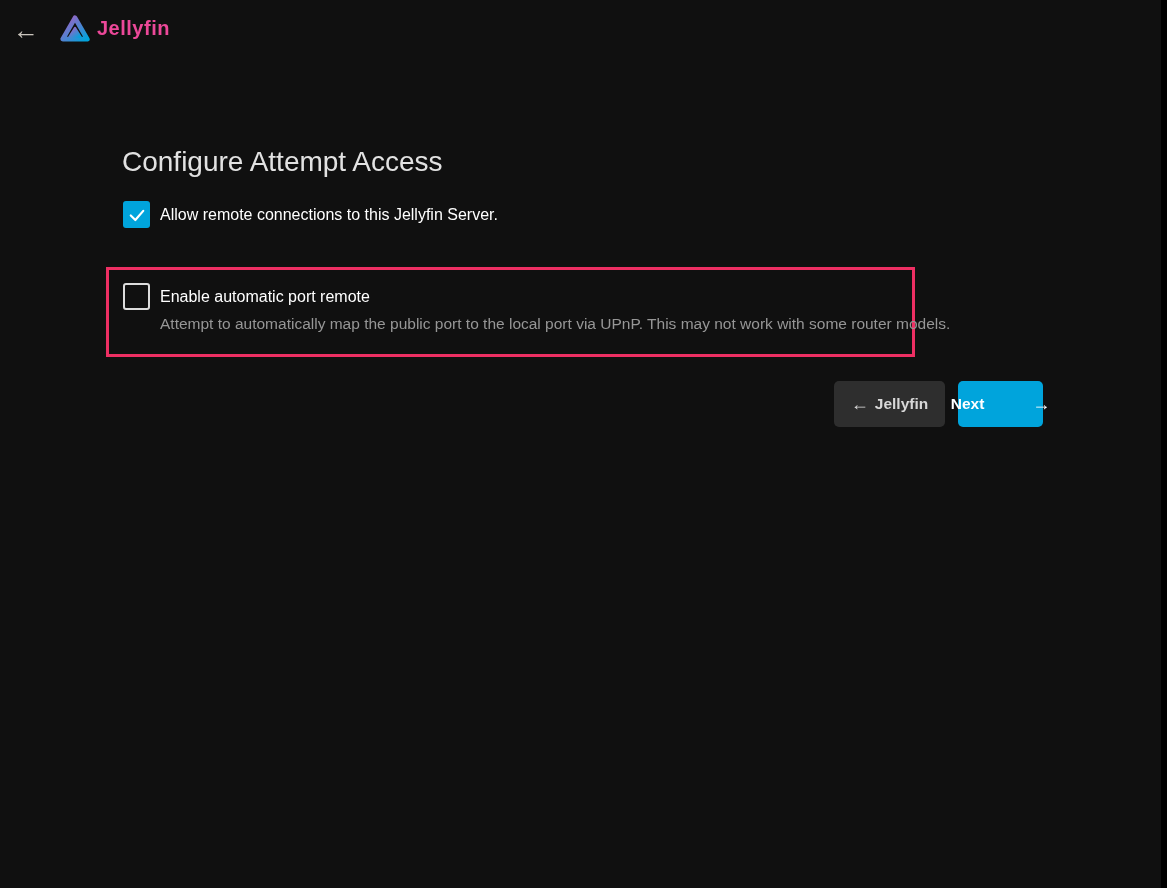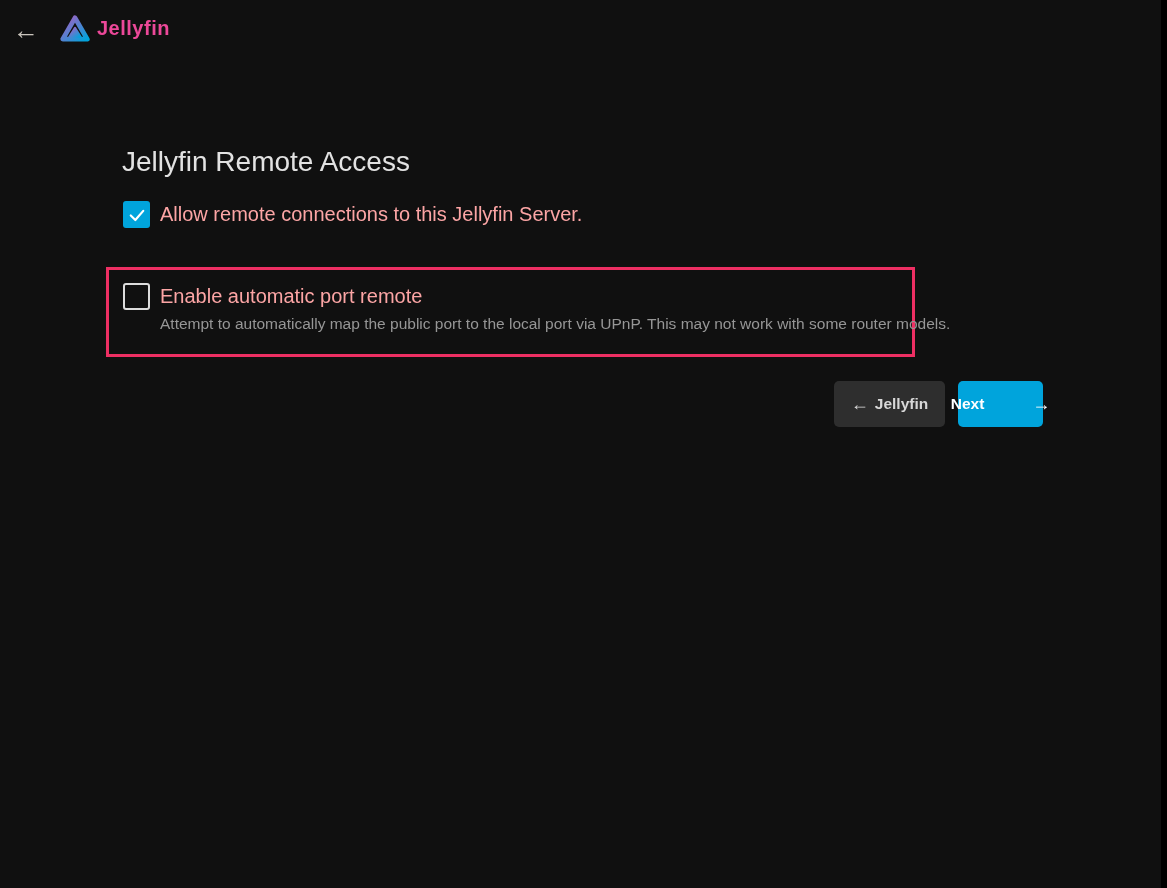--- a/index.html
+++ b/index.html
@@ -69,22 +69,22 @@
     background: #00a4dc;
     border: none;
     display: flex; align-items: center; justify-content: center;
   }
   .checkbox.unchecked {
     background: transparent;
     border: 2px solid #dcdcdc;
   }
   .option-texts { position: absolute; left: 37px; top: 0; width: 780px; }
   .option-label {
-    font-size: 20px;
-    color: #fca5a5;
+    font-size: 16px;
+    color: #ffffff;
     line-height: 27px;
     white-space: nowrap;
   }
   .option-desc {
     margin-top: 4px;
     font-size: 15.5px;
     color: #969696;
     line-height: 20px;
     white-space: nowrap;
   }
@@ -152,21 +152,21 @@
           <stop offset="1" stop-color="#00a4dc"></stop>
         </linearGradient>
       </defs>
       <path d="M16 5.5 L27.5 25.5 L4.5 25.5 Z" fill="none" stroke="url(#jfgrad)" stroke-width="4.6" stroke-linejoin="round"></path>
       <path d="M16 15 L21.3 23.3 L10.7 23.3 Z" fill="url(#jfgrad)" stroke="url(#jfgrad)" stroke-width="2" stroke-linejoin="round"></path>
     </svg>
   </div>
   <div class="brand-name">Jellyfin</div>
 </div>
 
-<h1 class="page-title">Jellyfin Remote Access</h1>
+<h1 class="page-title">Configure Attempt Access</h1>
 
 <div class="option option-1">
   <div class="checkbox checked">
     <svg viewBox="0 0 24 24" width="20" height="20">
       <polyline points="4.5,12.5 10,18 19.5,7" fill="none" stroke="#ffffff" stroke-width="2.6" stroke-linecap="round" stroke-linejoin="round"></polyline>
     </svg>
   </div>
   <div class="option-texts">
     <div class="option-label">Allow remote connections to this Jellyfin Server.</div>
   </div>

